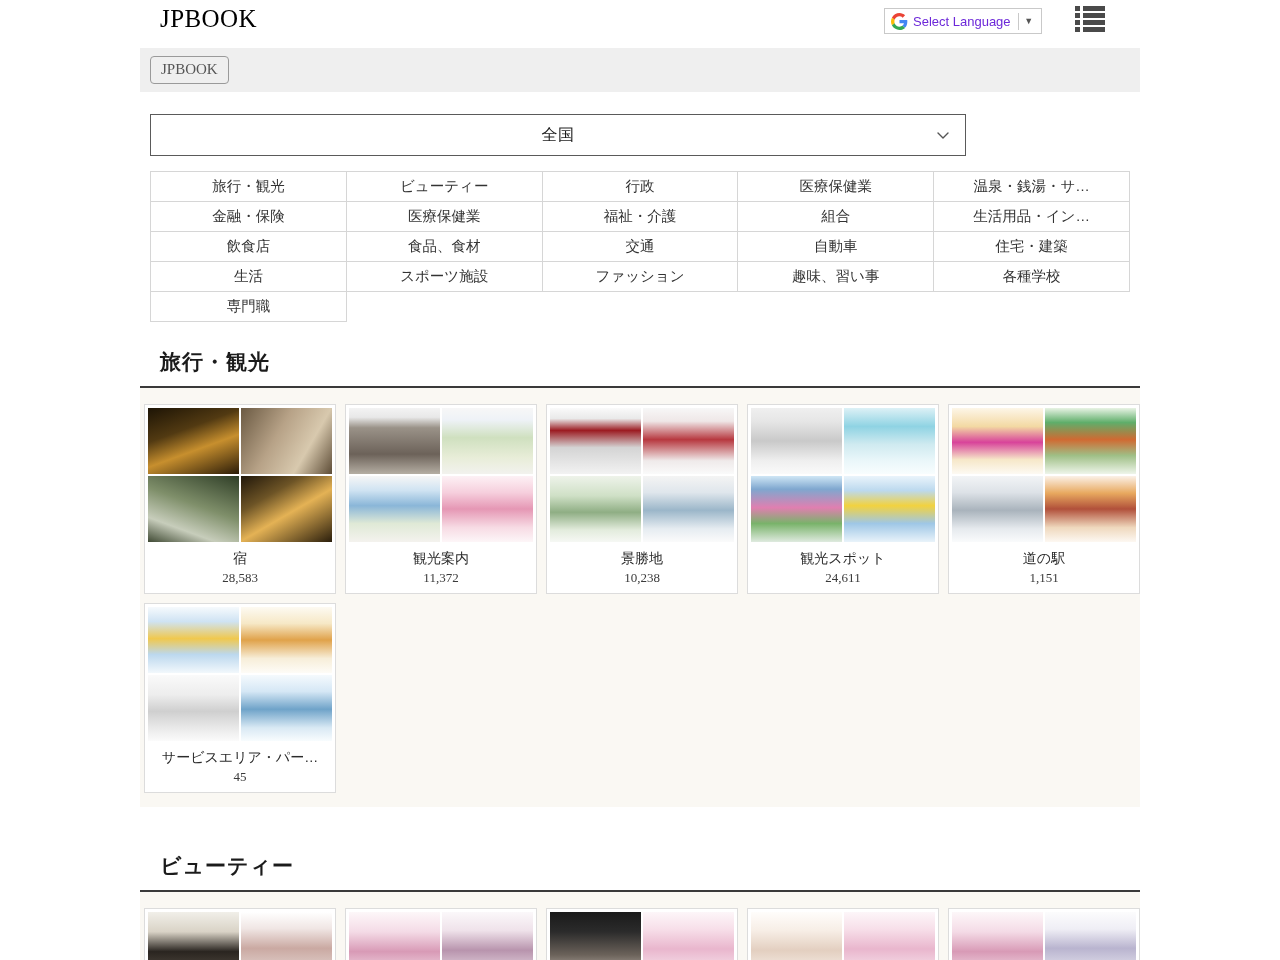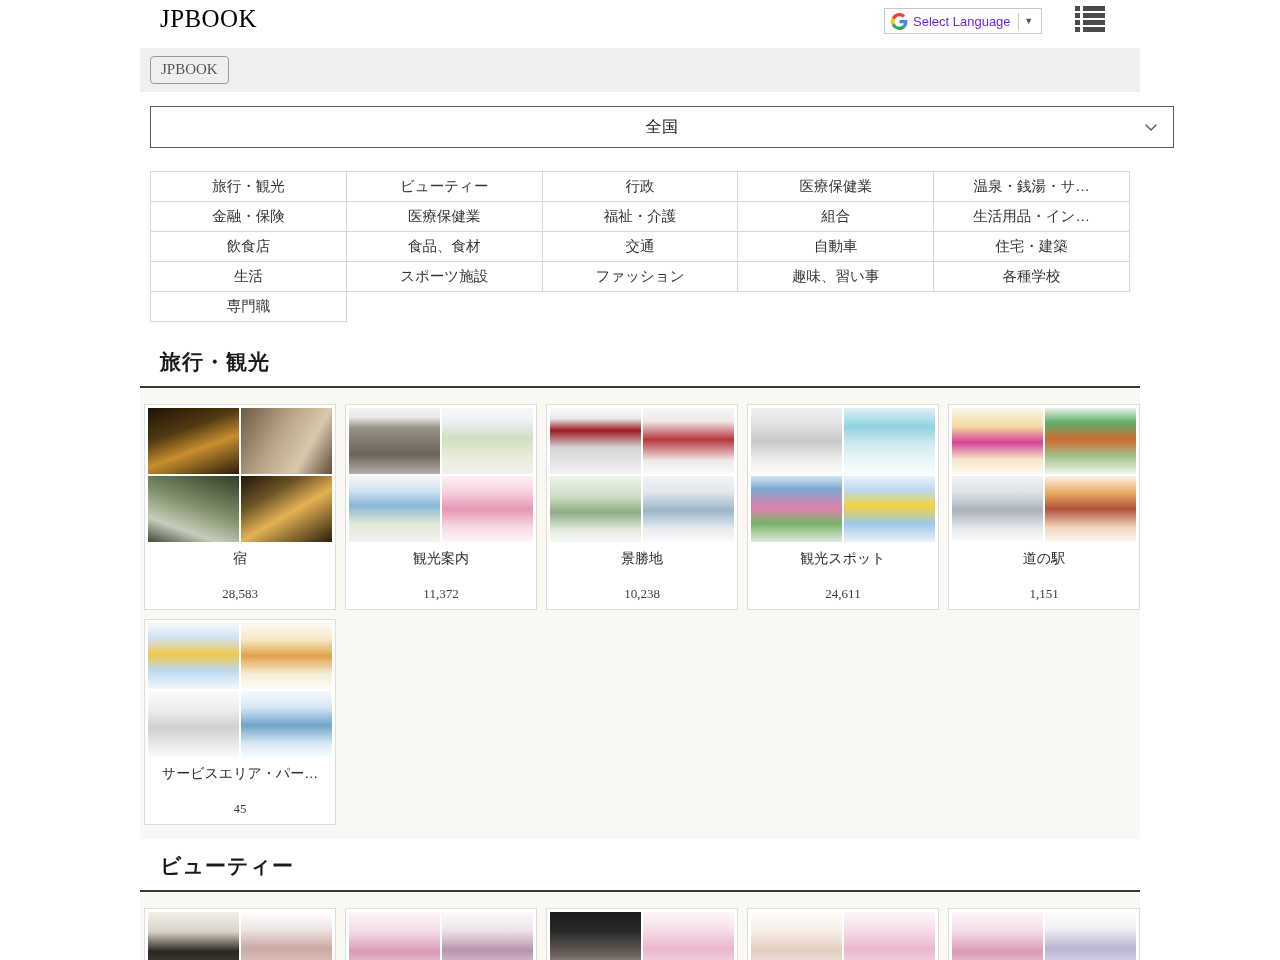--- a/index.html
+++ b/index.html
@@ -84,22 +84,22 @@
     font-family: "Liberation Serif", "DejaVu Serif", serif;
     font-size: 15px;
     color: #555;
     line-height: 1;
     cursor: pointer;
   }
 
   
   .region-select {
     position: absolute;
-    left: 150px; top: 106px;
-    width: 1024px; height: 42px;
+    left: 150px; top: 114px;
+    width: 816px; height: 42px;
     border: 1px solid #5a5a5a;
     background: #fff;
     display: flex; align-items: center; justify-content: center;
     cursor: pointer;
   }
   .region-select .rs-text {
     font-size: 16px;
     color: #1b1b1b;
     letter-spacing: .5px;
   }
@@ -194,21 +194,20 @@
     white-space: nowrap;
     overflow: hidden;
     text-overflow: ellipsis;
   }
   .card-count {
     text-align: center;
     font-size: 13px;
     color: #3a3a3a;
     padding: 2px 4px 7px;
     font-family: "Liberation Serif", "DejaVu Serif", serif;
-    margin-top: 16px;
   }
 
   
   #section-travel { top: 348px; }
   #section-beauty { top: 852px; }
 
   
   .t-a { background:
      linear-gradient(160deg,#1d1405 0%,#523a12 35%,#c78f2e 60%,#2b1c08 100%); }
   .t-b { background:

